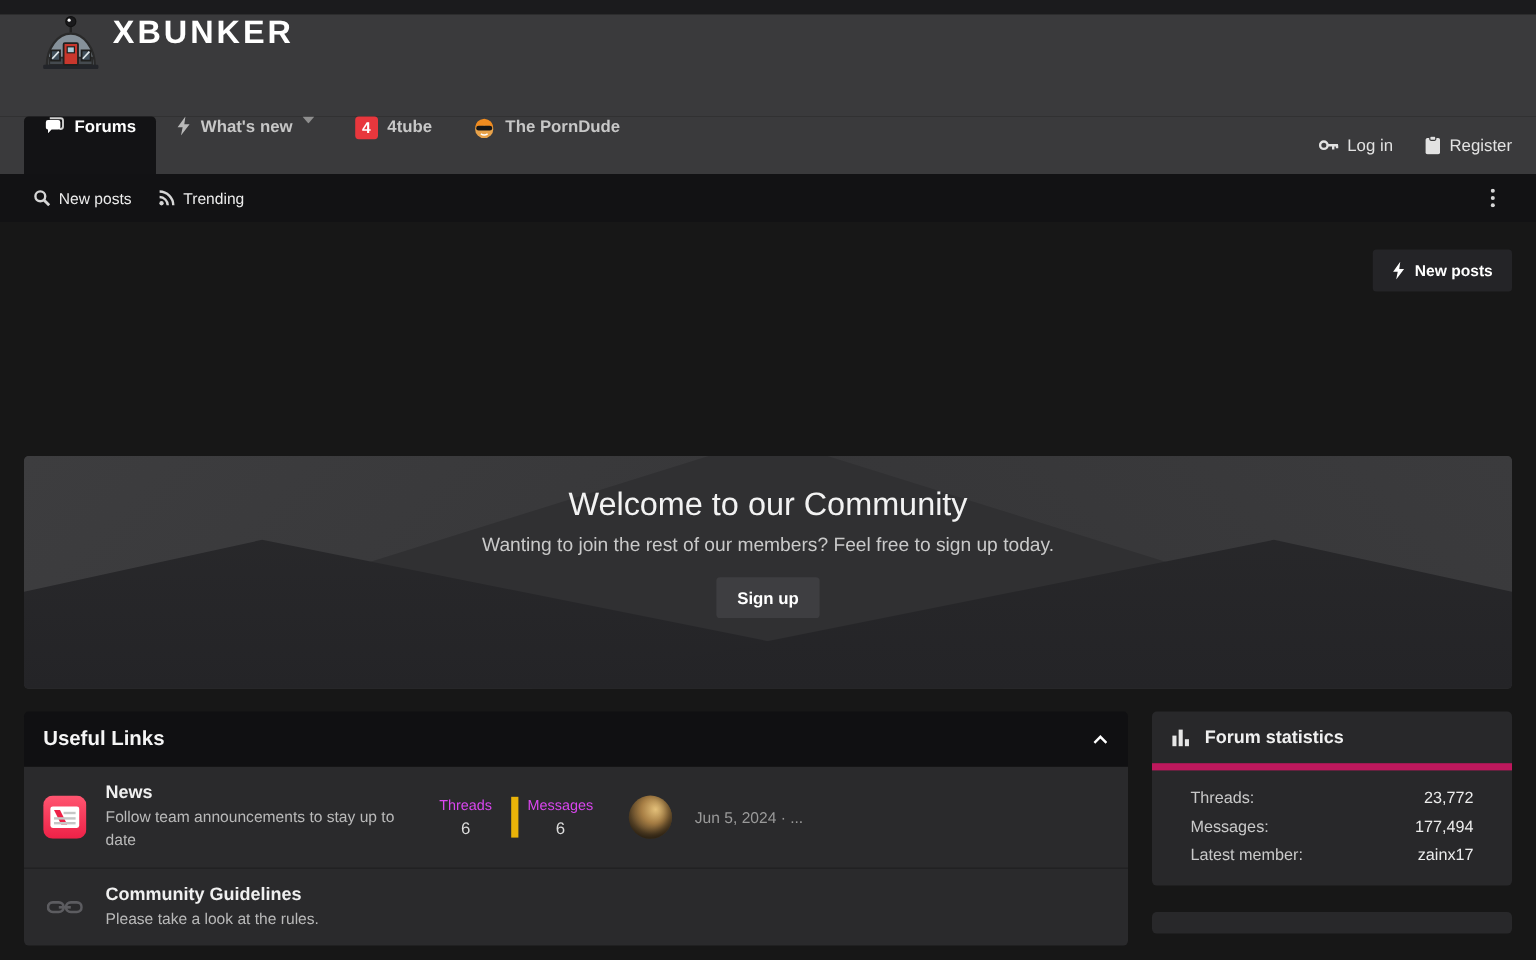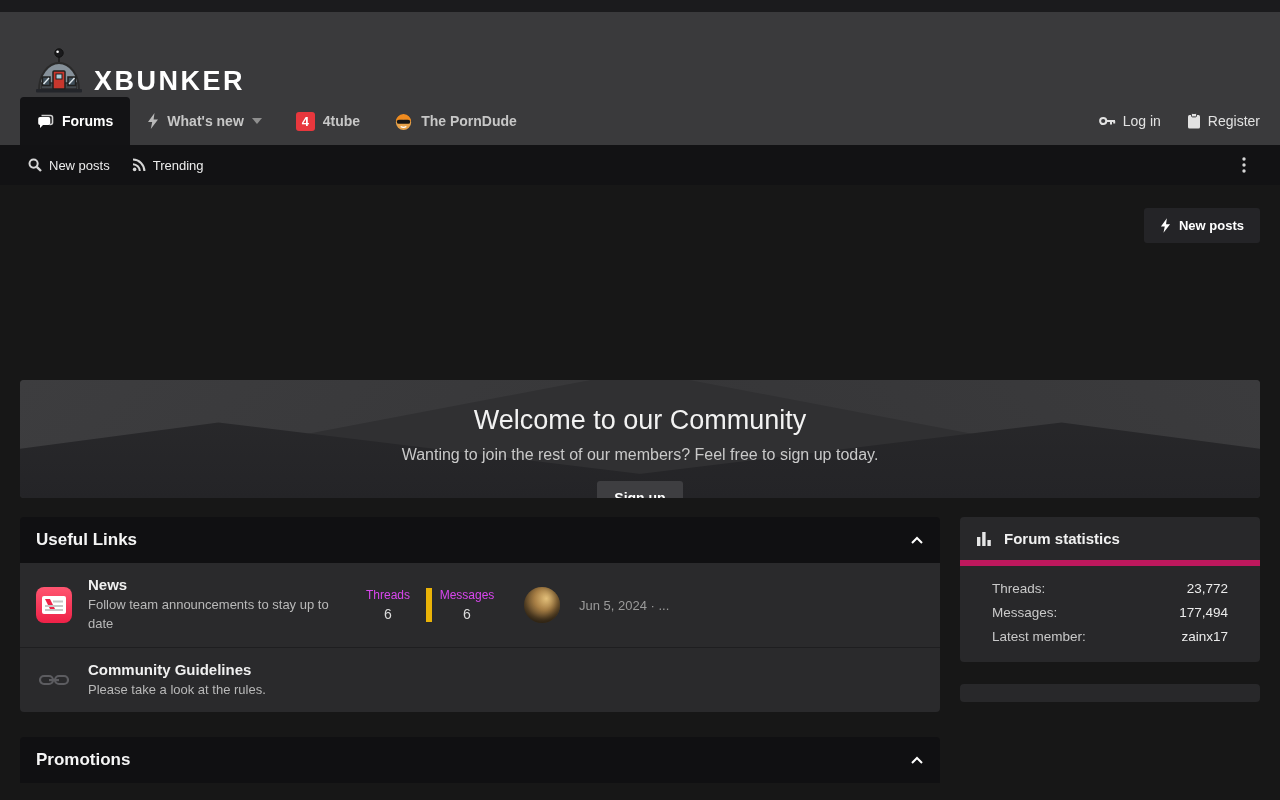--- a/index.html
+++ b/index.html
@@ -1,27 +1,27 @@
 <!DOCTYPE html>
 <html><head>
 <meta charset="utf-8">
 <style>
   * { margin:0; padding:0; box-sizing:border-box; }
   html,body { width:1280px; height:800px; overflow:hidden; background:#171717;
     font-family:"Liberation Sans","DejaVu Sans",sans-serif; color:#e8e8e8; }
 
   
   .top-strip { height:12px; background:#1b1b1d; }
-  .header { height:85px; background:#3a3a3c; display:flex; align-items:flex-end; padding-left:33px; }
+  .header { height:85px; background:#3a3a3c; display:flex; align-items:flex-start; padding-left:33px; }
   .logo-svg { width:52px; height:50px; }
   .brand { font-size:27px; font-weight:800; letter-spacing:2.5px; color:#ffffff; margin-left:9px; }
 
   
   .nav-row { height:48px; background:#3a3a3c; display:flex; align-items:stretch; padding:0 20px; }
-  .tab { display:flex; align-items:center; gap:8px; padding:0 17px; font-size:14px; font-weight:700;
+  .tab { display:flex; gap:8px; padding:0 17px; font-size:14px; font-weight:700;
          color:#c7c7c7; cursor:pointer; }
   .tab.active { background:#131315; color:#ffffff; border-radius:4px 4px 0 0; }
   .badge-4 { width:19px; height:19px; background:#e8373d; border-radius:3px; color:#fff;
              font-size:13px; font-weight:700; display:flex; align-items:center; justify-content:center; }
   .nav-spacer { flex:1; }
   .auth-link { display:flex; align-items:center; gap:7px; font-size:14px; color:#e2e2e2;
                margin-left:26px; cursor:pointer; }
 
   
   .subnav { height:40px; background:#121214; display:flex; align-items:center; padding:0 28px; }
@@ -29,21 +29,21 @@
   .subnav-spacer { flex:1; }
   .dots-btn { padding:4px 6px; cursor:pointer; }
 
   
   .content { padding:0 20px; }
   .toolbar-row { margin-top:23px; height:35px; display:flex; justify-content:flex-end; }
   .new-posts-btn { background:#242427; border-radius:3px; display:flex; align-items:center; gap:8px;
                    padding:0 16px; font-size:13px; font-weight:700; color:#fff; cursor:pointer; }
 
   
-  .banner { margin-top:137px; height:118px; border-radius:4px; position:relative; overflow:hidden;
+  .banner { margin-top:137px; height:194px; border-radius:4px; position:relative; overflow:hidden;
             background:#303032; text-align:center; }
   .facet { position:absolute; inset:0; }
   .facet.l1 { clip-path:polygon(0 0,46% 0,0 92%); background:linear-gradient(135deg,#3d3d3f,#313133); }
   .facet.r1 { clip-path:polygon(54% 0,100% 0,100% 92%); background:linear-gradient(225deg,#3b3b3d,#303032); }
   .facet.c1 { clip-path:polygon(16% 36%,66% 100%,-30% 100%); background:linear-gradient(#2a2a2c,#242427); }
   .facet.c2 { clip-path:polygon(84% 36%,130% 100%,34% 100%); background:linear-gradient(#29292b,#242427); }
   .banner-inner { position:relative; padding-top:25px; }
   .banner-title { font-size:27px; font-weight:400; color:#f2f2f2; }
   .banner-sub { font-size:16px; color:#c9c9c9; margin-top:10px; }
   .signup-btn { display:inline-flex; margin-top:17px; background:#3e3e41; border-radius:3px;

